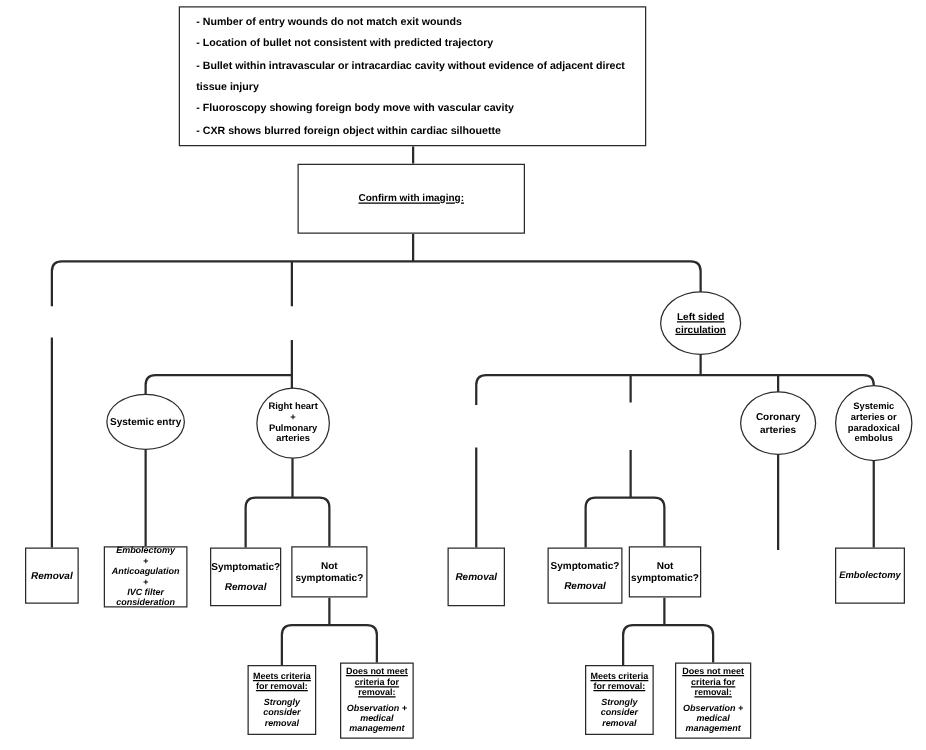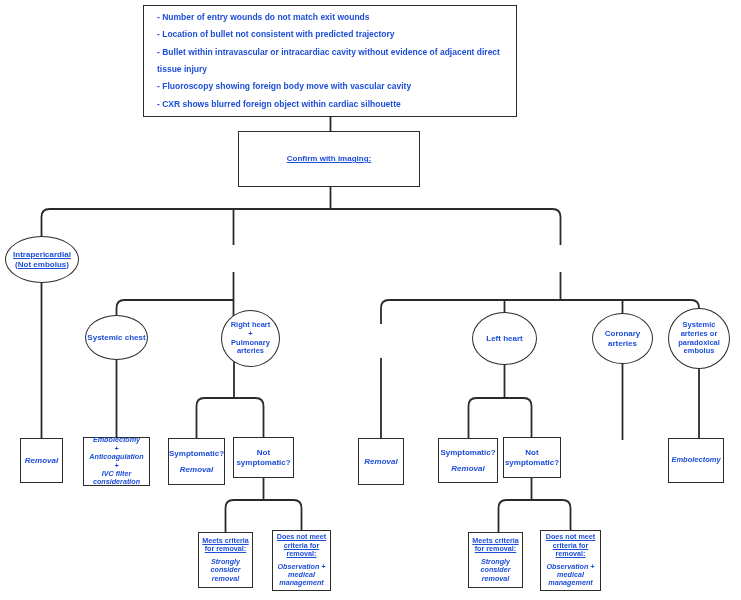--- a/index.html
+++ b/index.html
@@ -1,18 +1,18 @@
 <!DOCTYPE html>
 <html><head>
 <meta charset="utf-8">
 <style>
   html,body{margin:0;padding:0;background:#fff;}
   #stage{
     position:relative;width:741px;height:600px;background:#fff;
-    font-family:"Liberation Sans",sans-serif;font-weight:700;color:#1d4ed8;
+    font-family:"Liberation Sans",sans-serif;font-weight:700;color:#000000;
     overflow:hidden;
   }
   #connectors{position:absolute;left:0;top:0;color:#2b2b2b;}
   .node{
     position:absolute;box-sizing:border-box;background:#fff;
     border:1.7px solid #2b2b2b;
     display:flex;flex-direction:column;justify-content:center;
     text-align:center;font-size:8px;line-height:1.18;
   }
   .ellipse{border-radius:50%;}
@@ -66,34 +66,31 @@
 - Location of bullet not consistent with predicted trajectory
 - Bullet within intravascular or intracardiac cavity without evidence of adjacent direct tissue injury
 - Fluoroscopy showing foreign body move with vascular cavity
 - CXR shows blurred foreign object within cardiac silhouette</div>
   </div>
 
   <div class="node imaging" style="left: 238px; top: 131px; width: 182px; height: 56px; border-color: rgb(43, 43, 43);">
     <div class="underline" data-bind="imaging_box.title">Confirm with imaging:</div>
   </div>
 
-  <div class="node ellipse" style="left: 5px; top: 236px; width: 74px; height: 47px; border-color: rgb(43, 43, 43);">
-    <span class="underline" data-bind="level1.intrapericardial">Intrapericardial (Not embolus)</span>
+  <div class="node ellipse" style="left: 528px; top: 233px; width: 65px; height: 51px; border-color: rgb(43, 43, 43);">
+    <span class="underline" data-bind="level1.left_sided">Left sided circulation</span>
   </div>
 
   <div class="node ellipse" style="left: 85px; top: 315px; width: 63px; height: 45px; border-color: rgb(43, 43, 43);">
-    <span data-bind="level2.systemic_veins">Systemic chest</span>
+    <span data-bind="level2.systemic_veins">Systemic entry</span>
   </div>
-  <div class="node ellipse fs75" style="left: 221px; top: 310px; width: 59px; height: 57px; border-color: rgb(43, 43, 43);">
+  <div class="node ellipse fs75" style="left: 205px; top: 310px; width: 59px; height: 57px; border-color: rgb(43, 43, 43);">
     <span data-bind="level2.right_heart">Right heart
 +
 Pulmonary arteries</span>
-  </div>
-  <div class="node ellipse" style="left: 472px; top: 312px; width: 65px; height: 53px; border-color: rgb(43, 43, 43);">
-    <span data-bind="level2.left_heart">Left heart</span>
   </div>
   <div class="node ellipse" style="left: 592px; top: 313px; width: 61px; height: 51px; border-color: rgb(43, 43, 43);">
     <span data-bind="level2.coronary_arteries">Coronary arteries</span>
   </div>
   <div class="node ellipse fs75" style="left: 668px; top: 308px; width: 62px; height: 61px; border-color: rgb(43, 43, 43);">
     <span data-bind="level2.systemic_arteries">Systemic arteries or paradoxical embolus</span>
   </div>
 
   <div class="node" style="left: 20px; top: 438px; width: 43px; height: 45px; border-color: rgb(43, 43, 43);">
     <span class="italic" data-bind="outcomes.removal">Removal</span>

